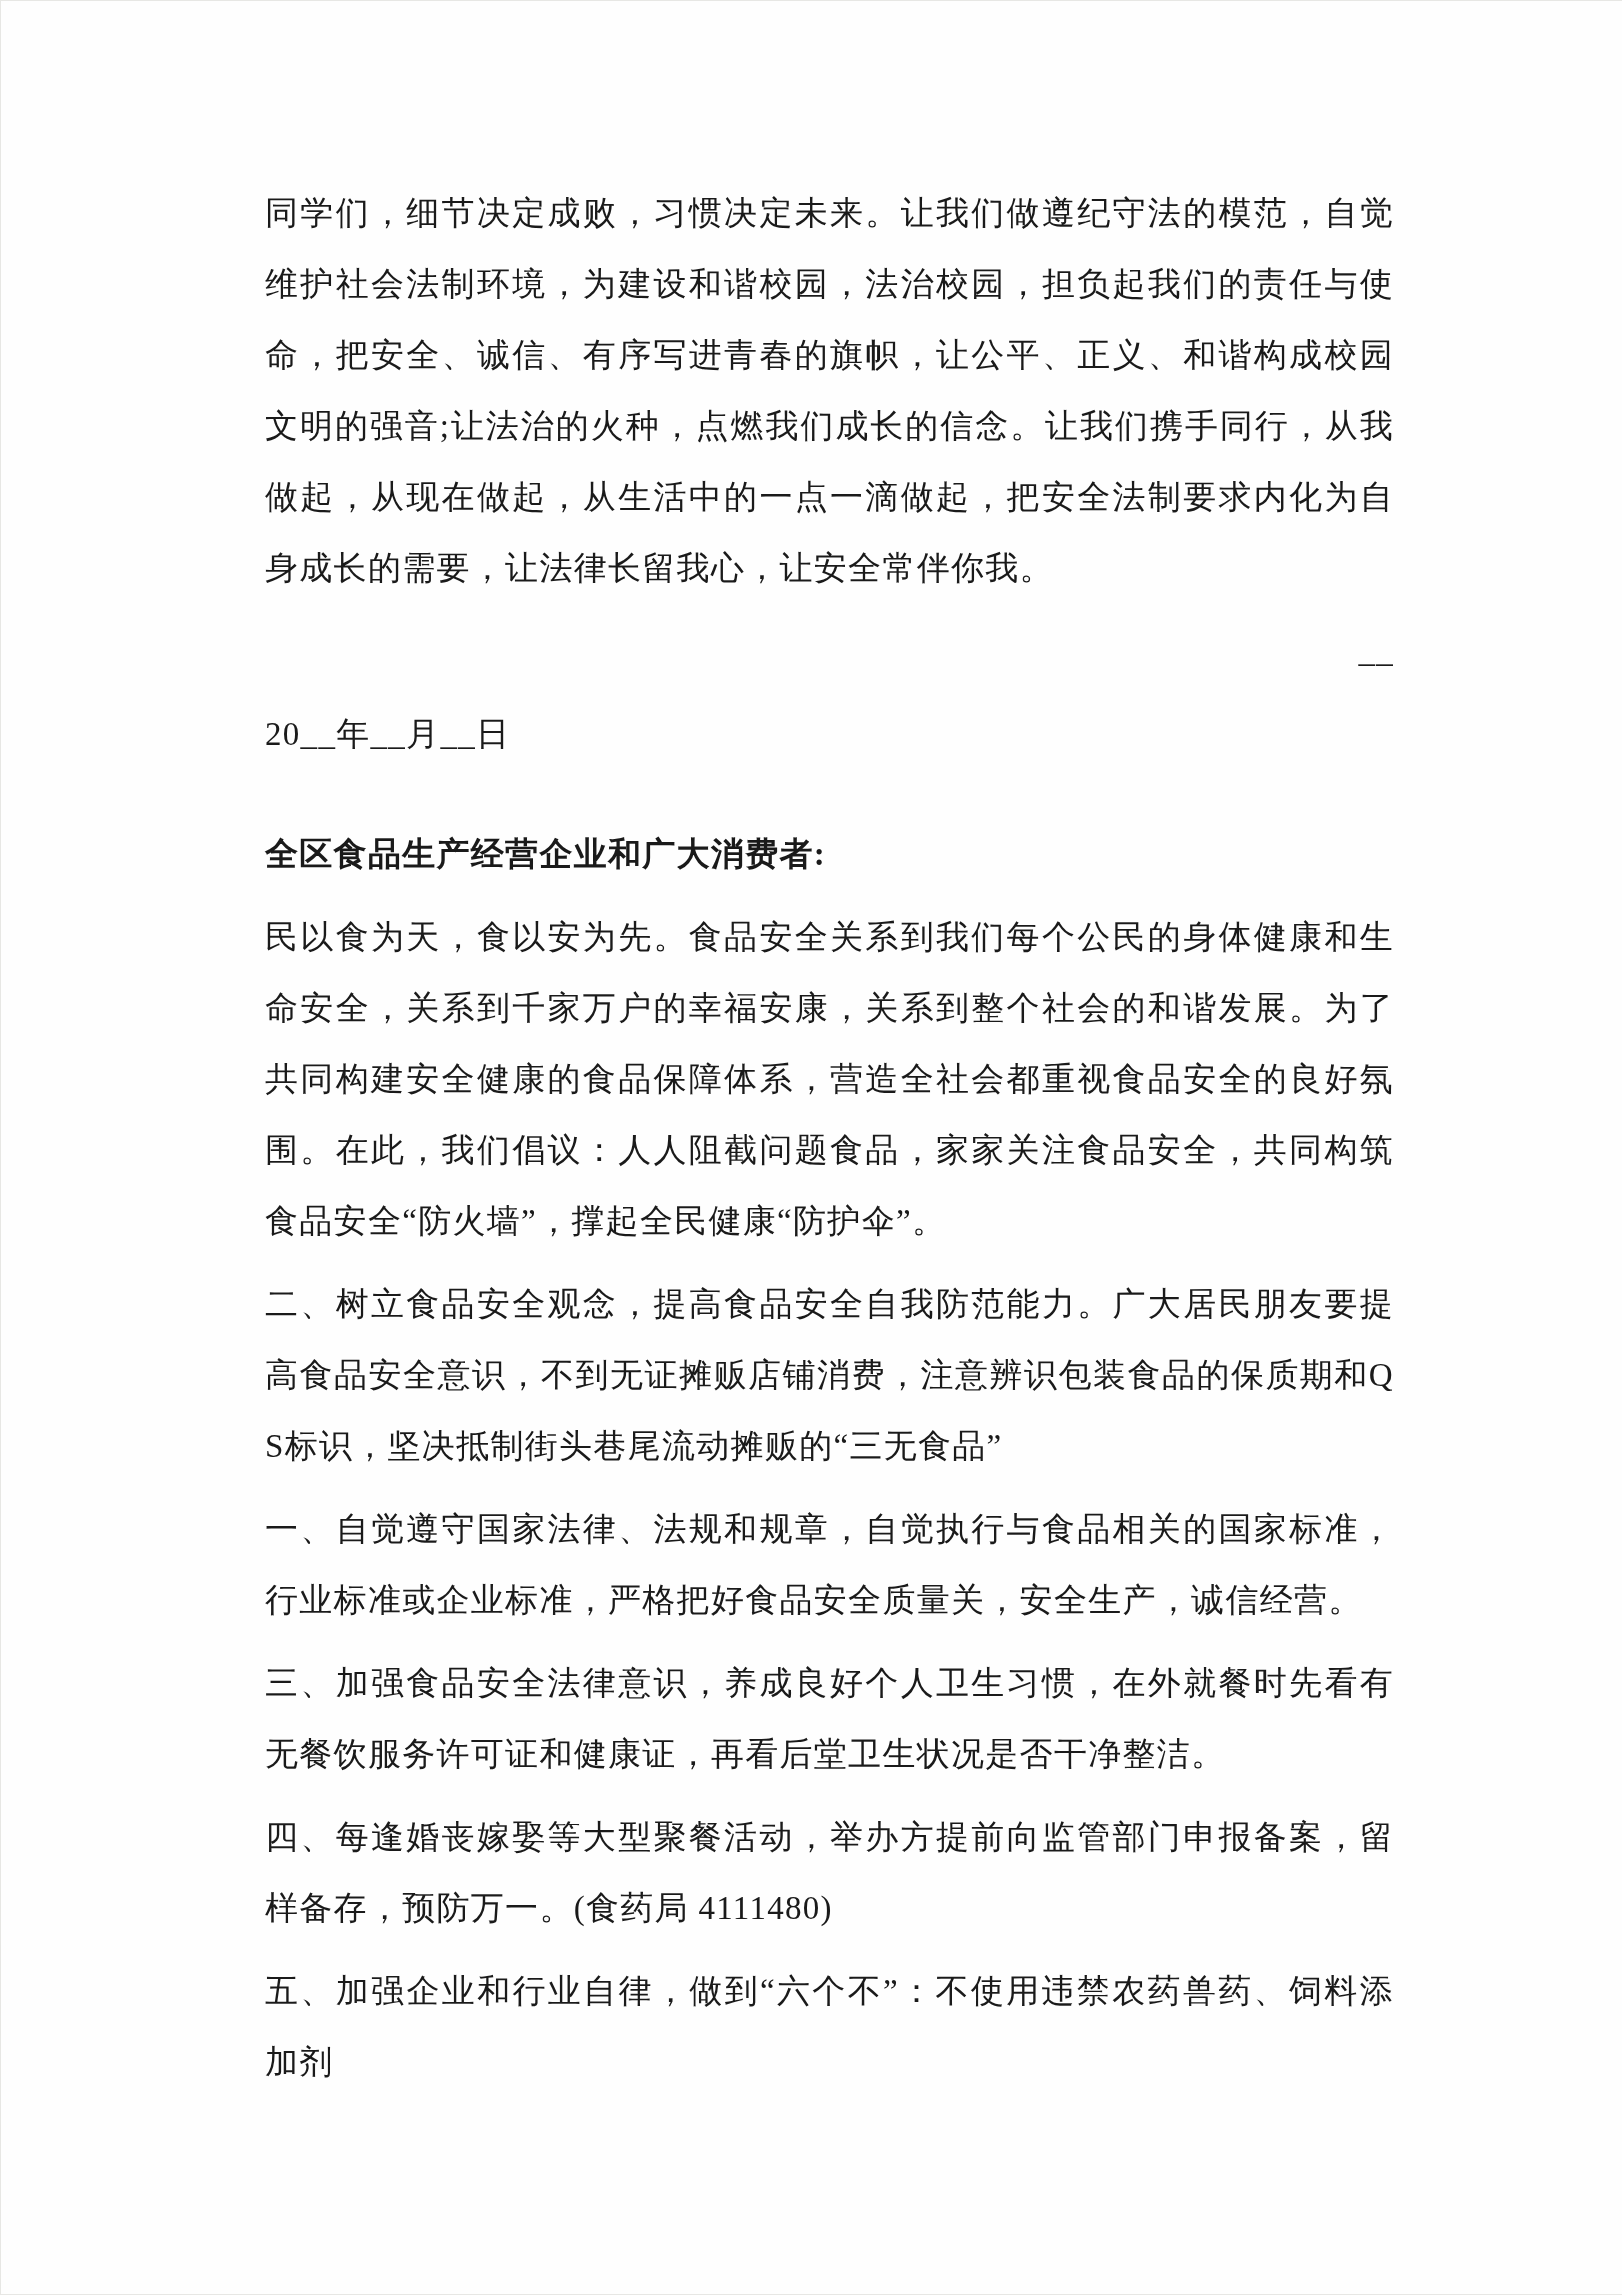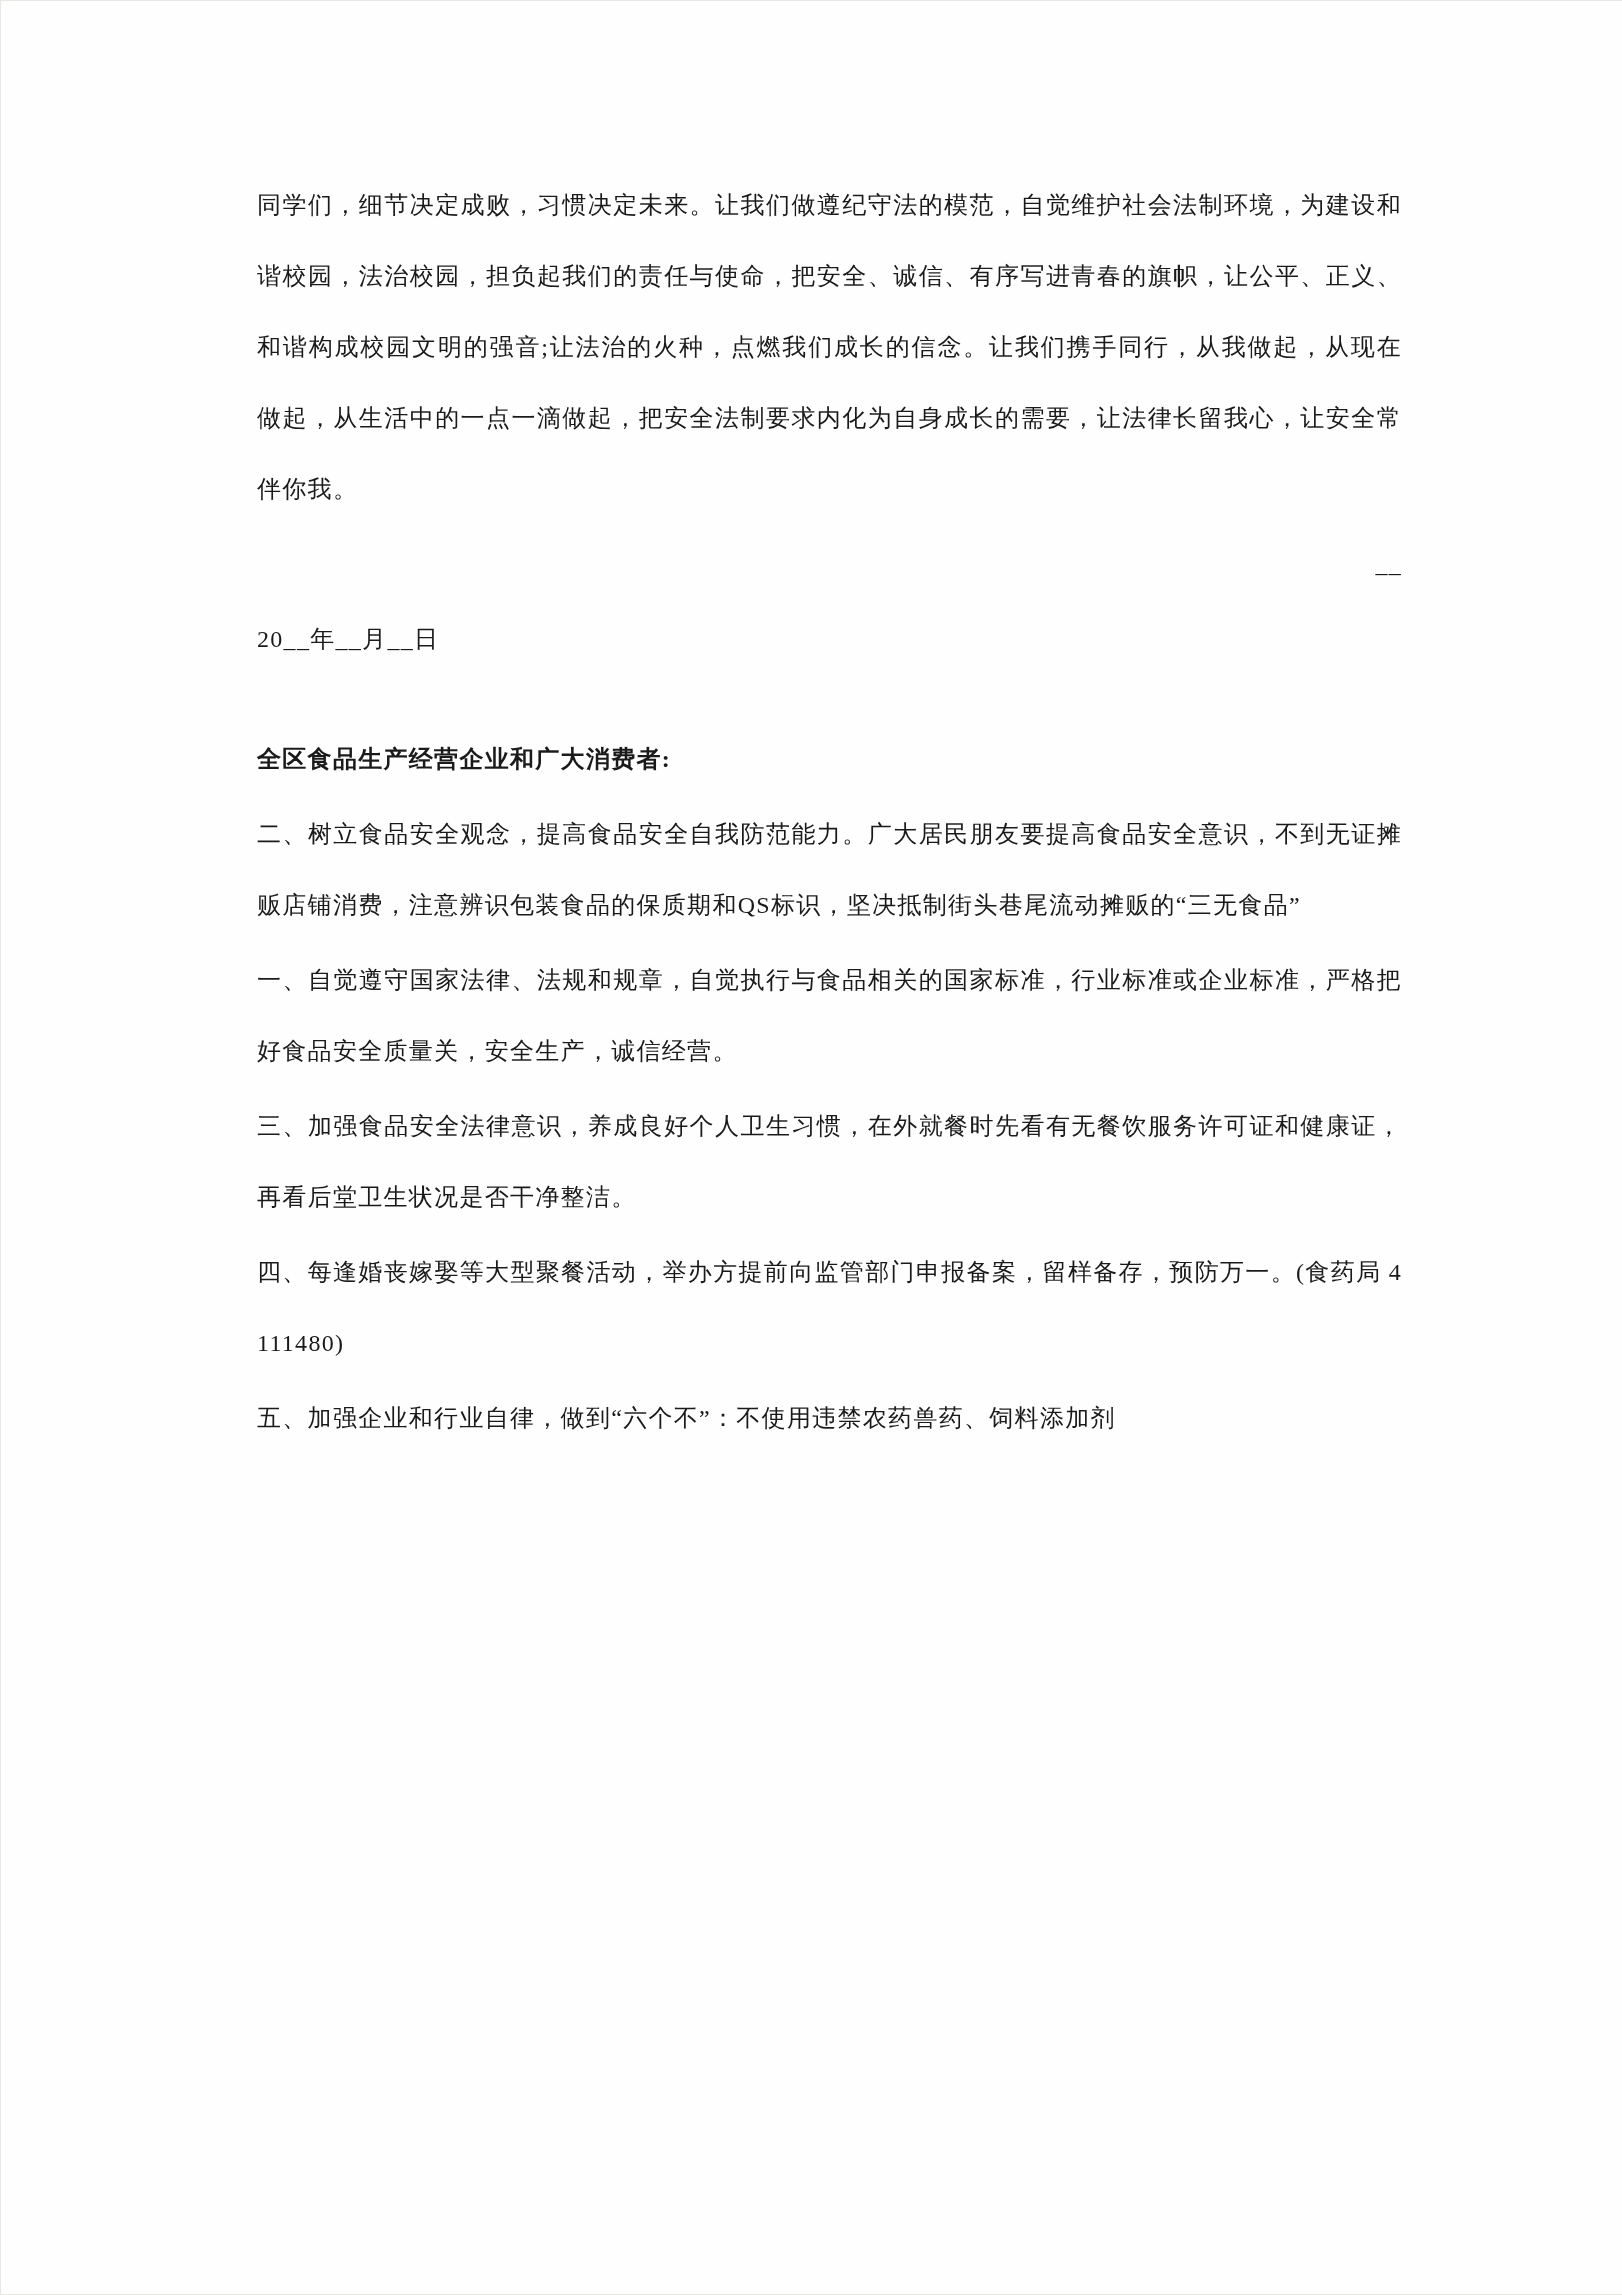--- a/index.html
+++ b/index.html
@@ -16,22 +16,22 @@
   .page {
     box-sizing: border-box;
     width: 1623px;
     height: 2295px;
     background: #fefefe;
     border: 1.3px solid #e7e7e4;
     padding: 165px 216px 131px 252px;
     color: #1a1a1a;
   }
   .doc p {
-    margin: 4px;
-    font-size: 24px;
+    margin: 12px;
+    font-size: 33px;
     line-height: 71px;
     letter-spacing: 1.3px;
     text-align: justify;
     word-break: break-all;
   }
   
   .doc p.gap-before {
     margin-top: 49px;
     font-weight: bold;
   }
@@ -47,20 +47,21 @@
   <div class="doc">
 
     <p>同学们，细节决定成败，习惯决定未来。让我们做遵纪守法的模范，自觉维护社会法制环境，为建设和谐校园，法治校园，担负起我们的责任与使命，把安全、诚信、有序写进青春的旗帜，让公平、正义、和谐构成校园文明的强音;让法治的火种，点燃我们成长的信念。让我们携手同行，从我做起，从现在做起，从生活中的一点一滴做起，把安全法制要求内化为自身成长的需要，让法律长留我心，让安全常伴你我。</p>
 
     <p class="blank-line">__</p>
 
     <p>20__年__月__日</p>
 
     <p class="gap-before">全区食品生产经营企业和广大消费者:</p>
 
+    <p>民以食为天，食以安为先。食品安全关系到我们每个公民的身体健康和生命安全，关系到千家万户的幸福安康，关系到整个社会的和谐发展。为了共同构建安全健康的食品保障体系，营造全社会都重视食品安全的良好氛围。在此，我们倡议：人人阻截问题食品，家家关注食品安全，共同构筑食品安全“防火墙”，撑起全民健康“防护伞”。</p>
 
     <p>二、树立食品安全观念，提高食品安全自我防范能力。广大居民朋友要提高食品安全意识，不到无证摊贩店铺消费，注意辨识包装食品的保质期和QS标识，坚决抵制街头巷尾流动摊贩的“三无食品”</p>
 
     <p>一、自觉遵守国家法律、法规和规章，自觉执行与食品相关的国家标准，行业标准或企业标准，严格把好食品安全质量关，安全生产，诚信经营。</p>
 
 
     <p>三、加强食品安全法律意识，养成良好个人卫生习惯，在外就餐时先看有无餐饮服务许可证和健康证，再看后堂卫生状况是否干净整洁。</p>
 
     <p>四、每逢婚丧嫁娶等大型聚餐活动，举办方提前向监管部门申报备案，留样备存，预防万一。(食药局 4111480)</p>
 

